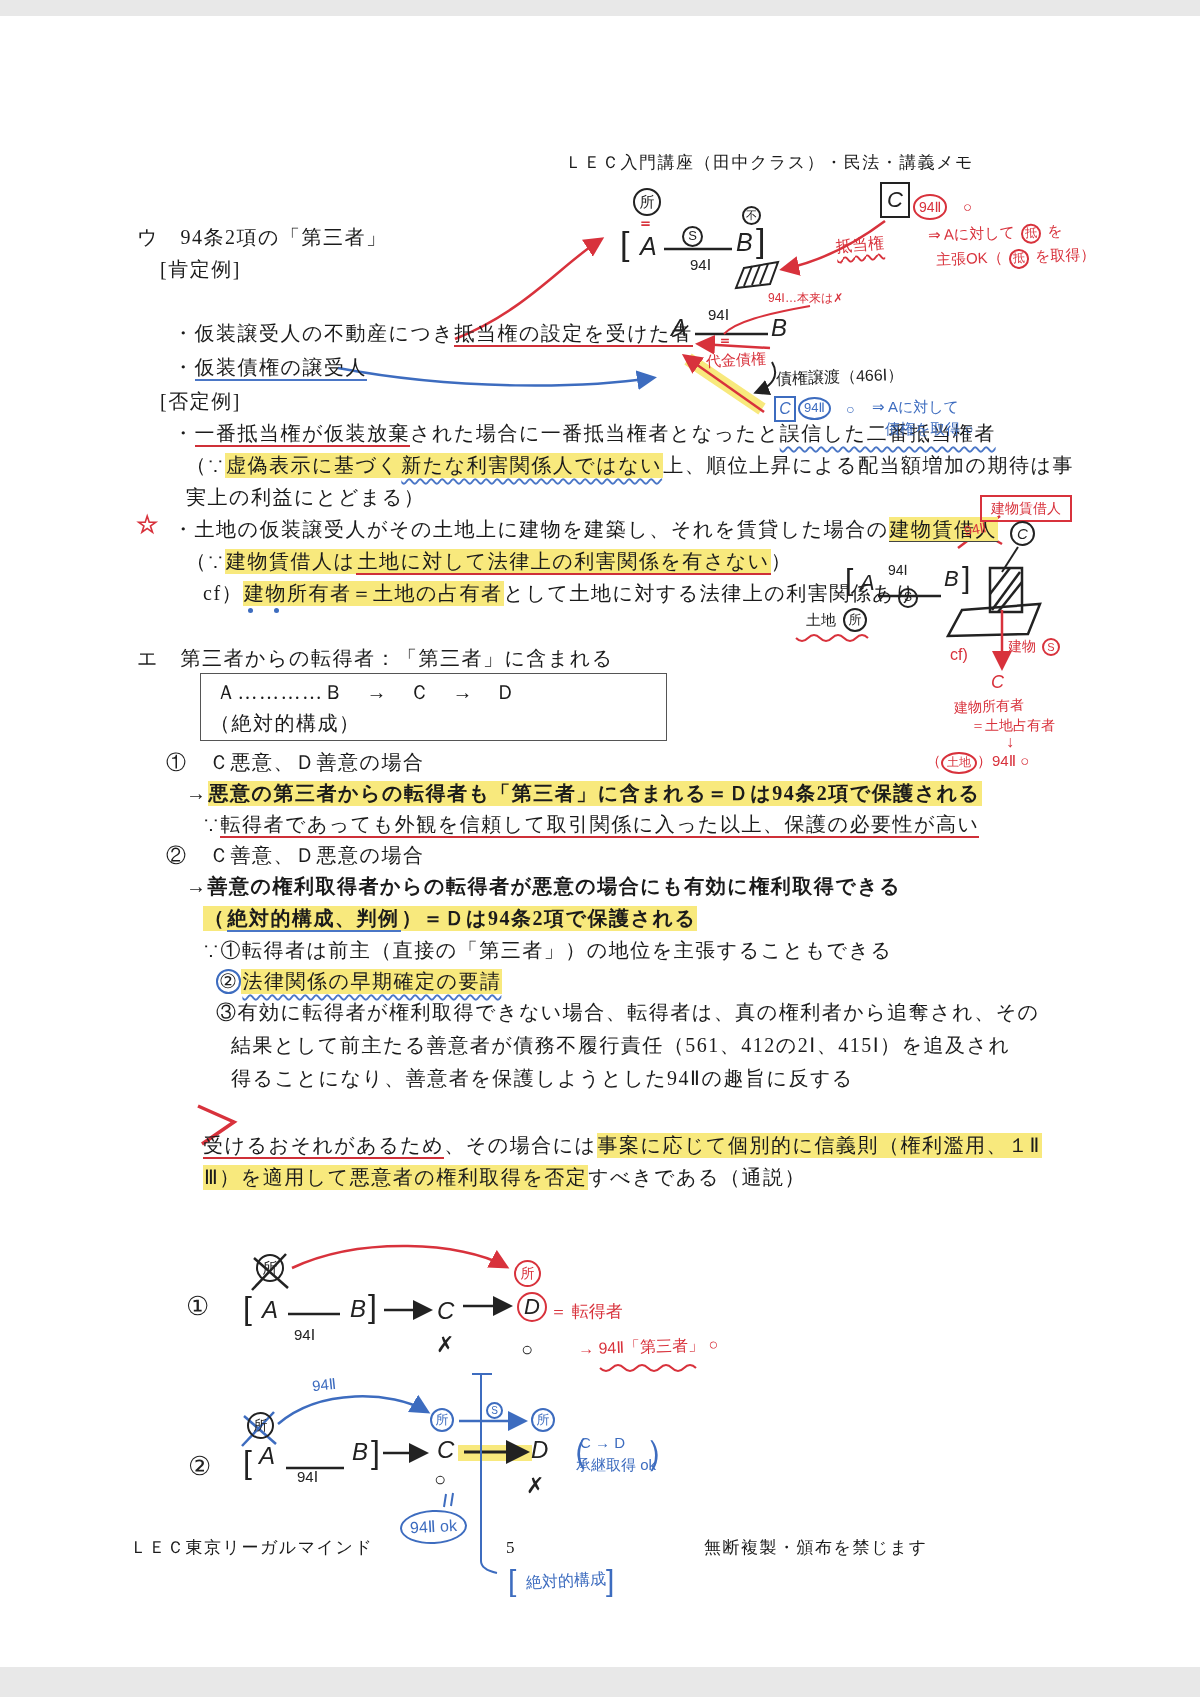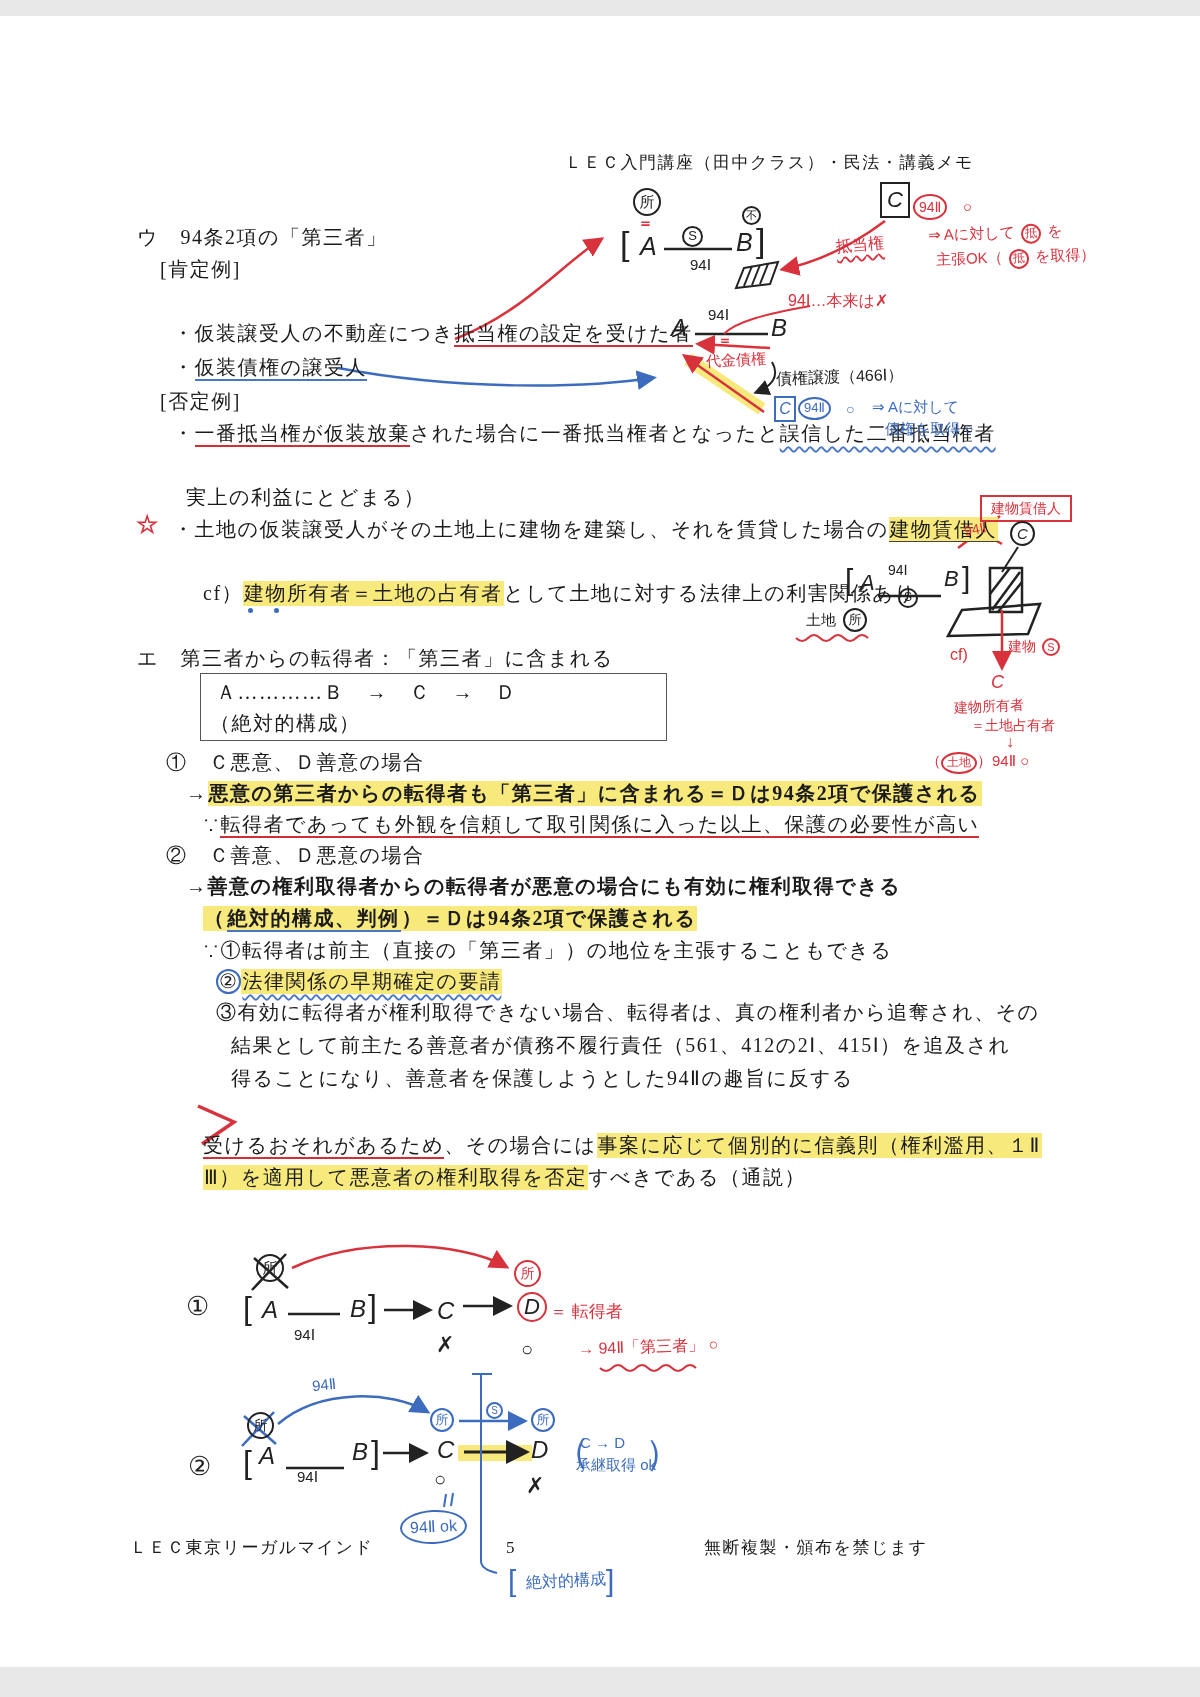--- a/index.html
+++ b/index.html
@@ -125,25 +125,31 @@
   </div>
   <div class="t" style="left:173px;top:338px;">
     <span>・</span><span class="ulb">仮装債権の譲受人</span>
   </div>
 
   <div class="t" style="left:160px;top:372px;">[否定例]</div>
 
   <div class="t" style="left:173px;top:404px;">
     <span>・</span><span class="ulr">一番抵当権が仮装放棄</span><span>された場合に一番抵当権者となったと</span><span class="wb">誤信した二番抵当権者</span>
   </div>
+  <div class="t" style="left:186px;top:436px;">
+    <span>（∵</span><span class="hl">虚偽表示に基づく</span><span class="hl wb">新たな利害関係人ではない</span><span>上、順位上昇による配当額増加の期待は事</span>
+  </div>
   <div class="t" style="left:186px;top:468px;">実上の利益にとどまる）</div>
 
   <div class="hw red" style="left:136px;top:494px;font-size:25px;font-weight:bold;">☆</div>
   <div class="t" style="left:173px;top:500px;">
     <span>・</span><span>土地の仮装譲受人がその土地上に建物を建築し、それを賃貸した場合の</span><span class="hl uld">建物賃借人</span>
+  </div>
+  <div class="t" style="left:186px;top:532px;">
+    <span>（∵</span><span class="hl">建物賃借人は</span><span class="hl ulr">土地に対して法律上の利害関係を有さない</span><span>）</span>
   </div>
   <div class="t" style="left:203px;top:564px;">
     <span>cf）</span><span class="hl">建物所有者＝土地の占有者</span><span>として土地に対する法律上の利害関係あり</span>
   </div>
   <div class="dot" style="left:248px;top:592px;"></div>
   <div class="dot" style="left:274px;top:592px;"></div>
 
   <div class="t" style="left:137px;top:629px;">エ　第三者からの転得者：「第三者」に含まれる</div>
   <div class="box-rule" style="left:200px;top:657px;width:465px;height:66px;"></div>
   <div class="t" style="left:216px;top:663px;">Ａ…………Ｂ　→　Ｃ　→　Ｄ</div>
@@ -200,21 +206,21 @@
     <span>主張OK（</span>
     <span class="circ" style="width:20px;height:20px;font-size:12px;margin:0 2px;">抵</span>
     <span>を取得）</span>
   </span>
   <span class="hw red wr rotm5" style="left:836px;top:220px;font-size:16px;">抵当権</span>
 
   <span class="hw blk" style="left:671px;top:298px;font-size:24px;font-style:italic;">A</span>
   <span class="hw blk" style="left:708px;top:290px;font-size:15px;">94Ⅰ</span>
   <span class="hw red" style="left:718px;top:316px;font-size:14px;font-weight:bold;">＝</span>
   <span class="hw blk" style="left:771px;top:298px;font-size:24px;font-style:italic;">B</span>
-  <span class="hw red" style="left:788px;top:276px;font-size:16px;">94Ⅰ…本来は✗</span>
+  <span class="hw red" style="left:768px;top:276px;font-size:12px;">94Ⅰ…本来は✗</span>
   <span class="hw red rotm3" style="left:706px;top:335px;font-size:15px;">代金債権</span>
   <span class="hw blk rotm2" style="left:776px;top:352px;font-size:16px;">債権譲渡（466Ⅰ）</span>
   <span class="hw blue sqbox" style="left:774px;top:380px;width:22px;height:26px;font-size:16px;font-style:italic;">C</span>
   <span class="hw blue oval" style="left:798px;top:381px;height:23px;font-size:13px;">94Ⅱ</span>
   <span class="hw blue" style="left:846px;top:385px;font-size:14px;">○</span>
   <span class="hw blue" style="left:872px;top:382px;font-size:15px;">⇒ Aに対して</span>
   <span class="hw blue" style="left:885px;top:404px;font-size:15px;">債権を取得 ○</span>
 
   <span class="hw red sqbox" style="left:980px;top:479px;width:92px;height:27px;font-size:14px;">建物賃借人</span>
   <span class="hw red" style="left:964px;top:505px;font-size:14px;transform:rotate(-10deg);">94Ⅱ</span>

